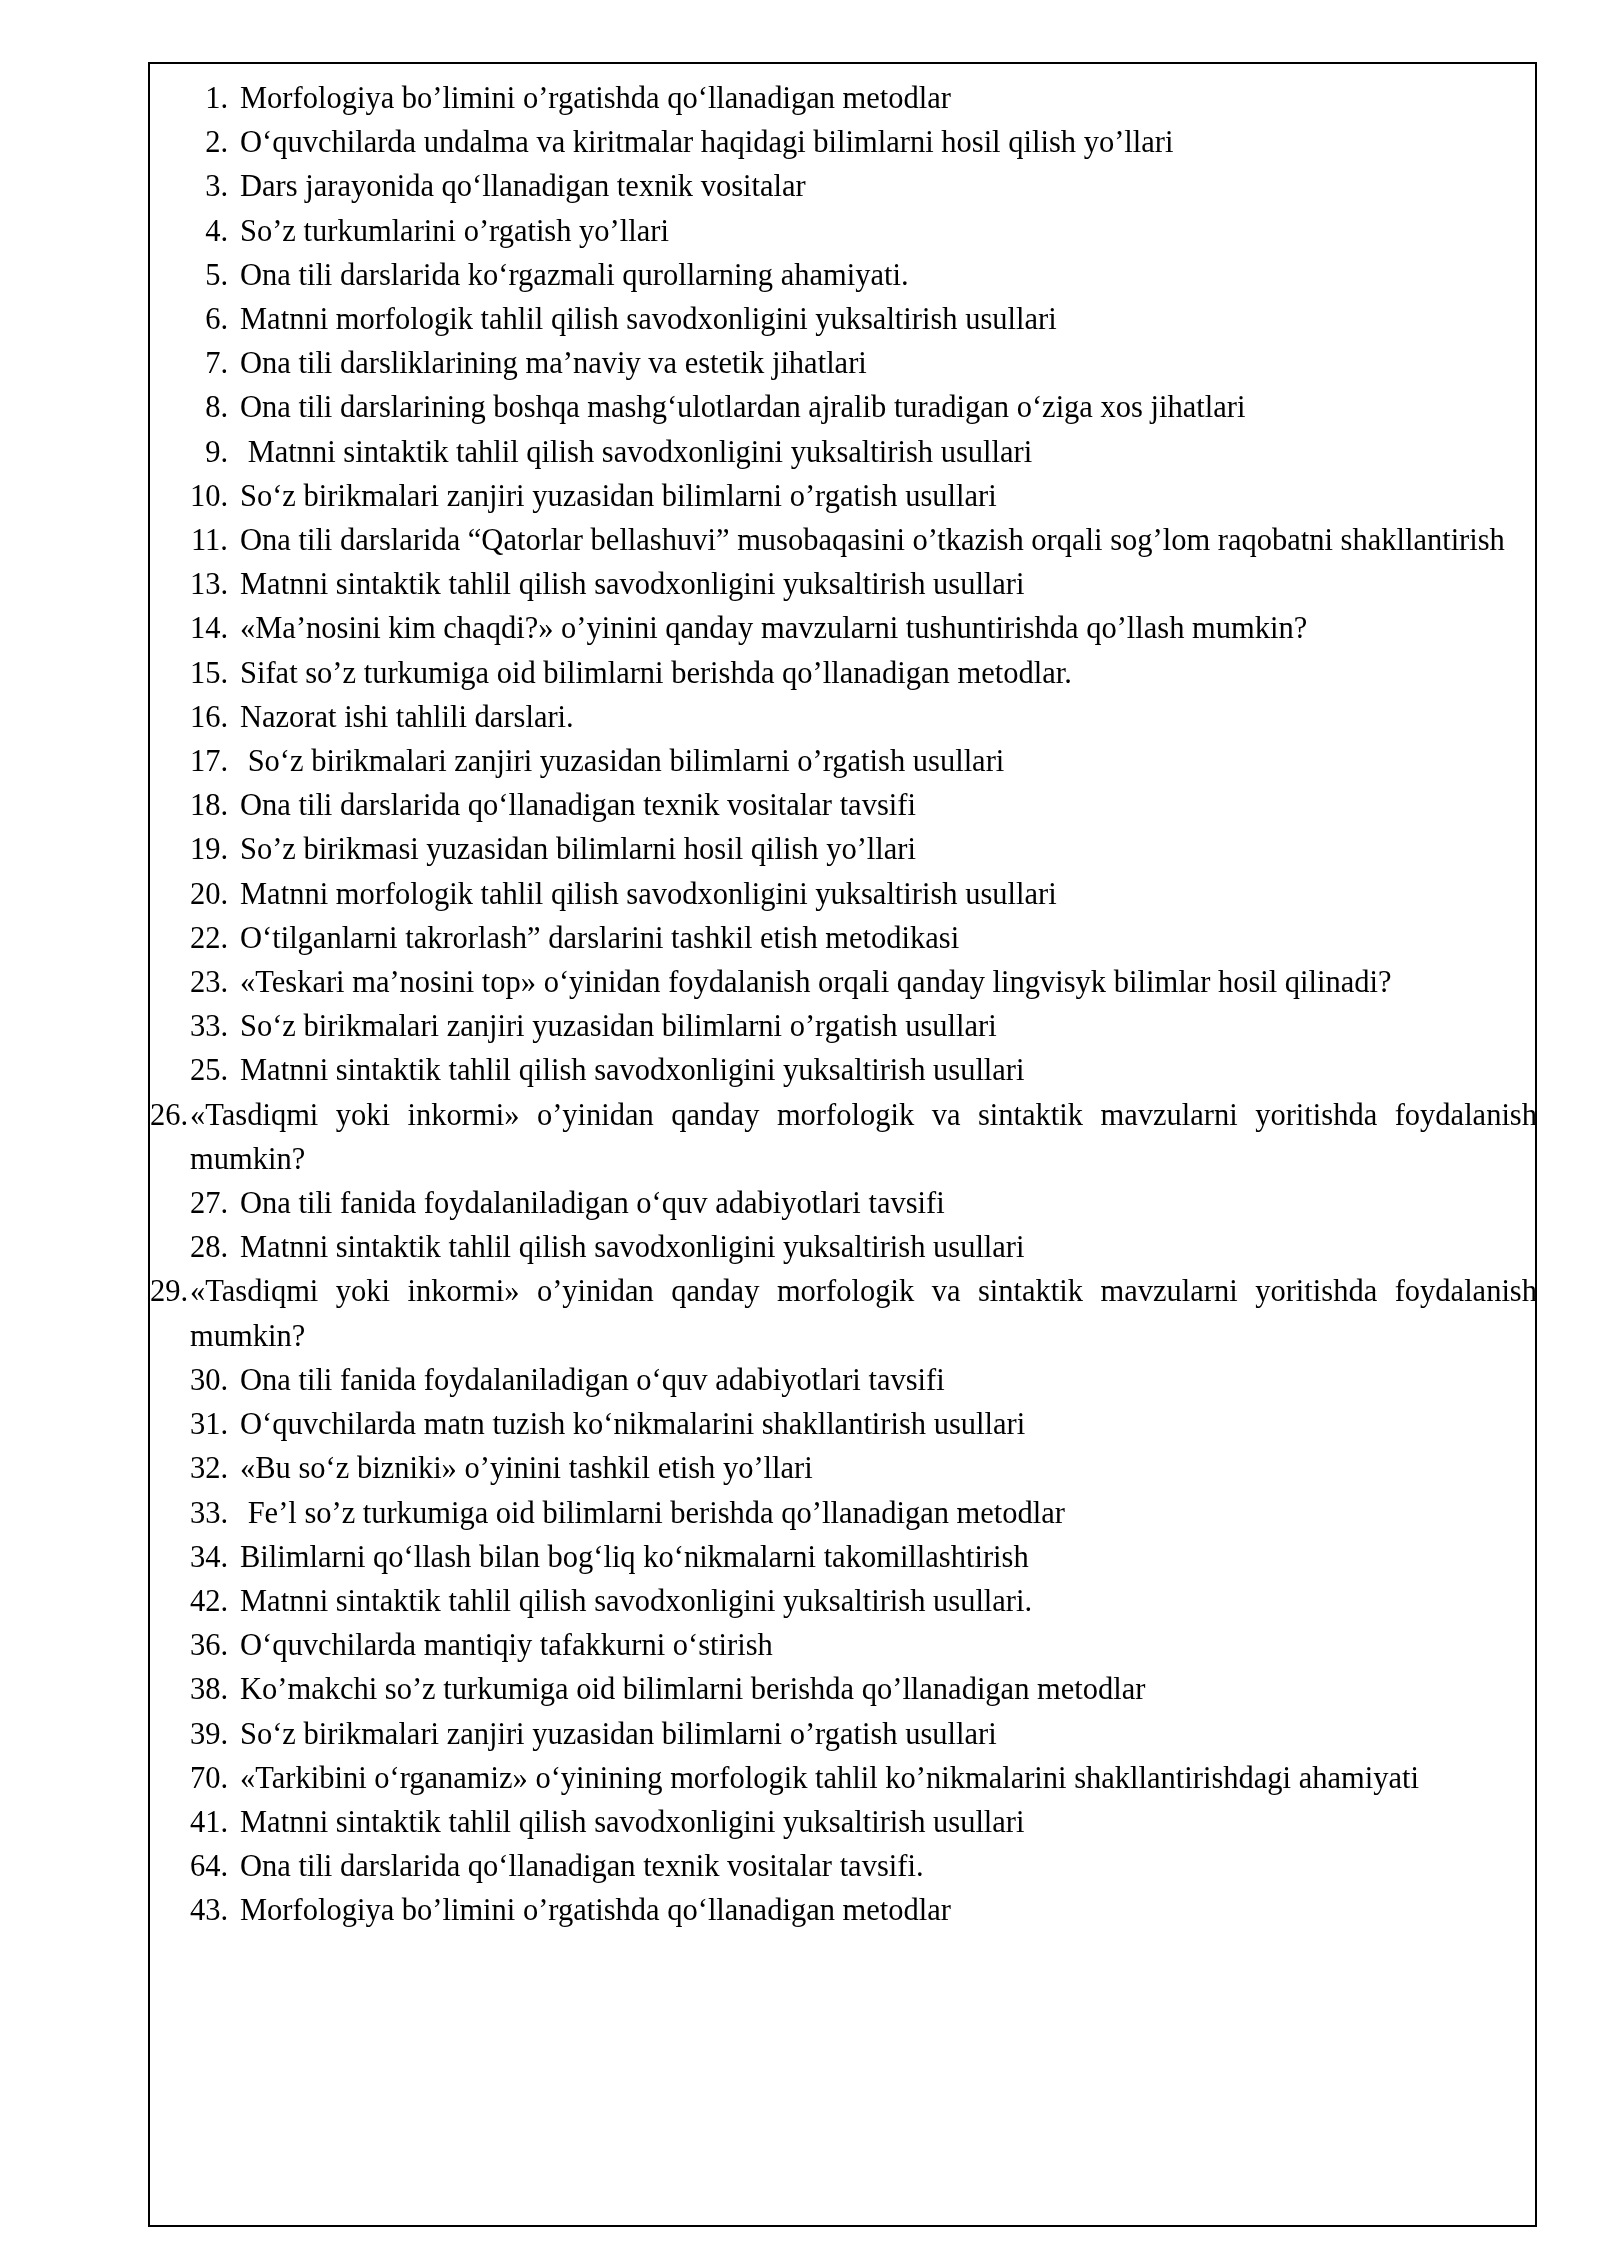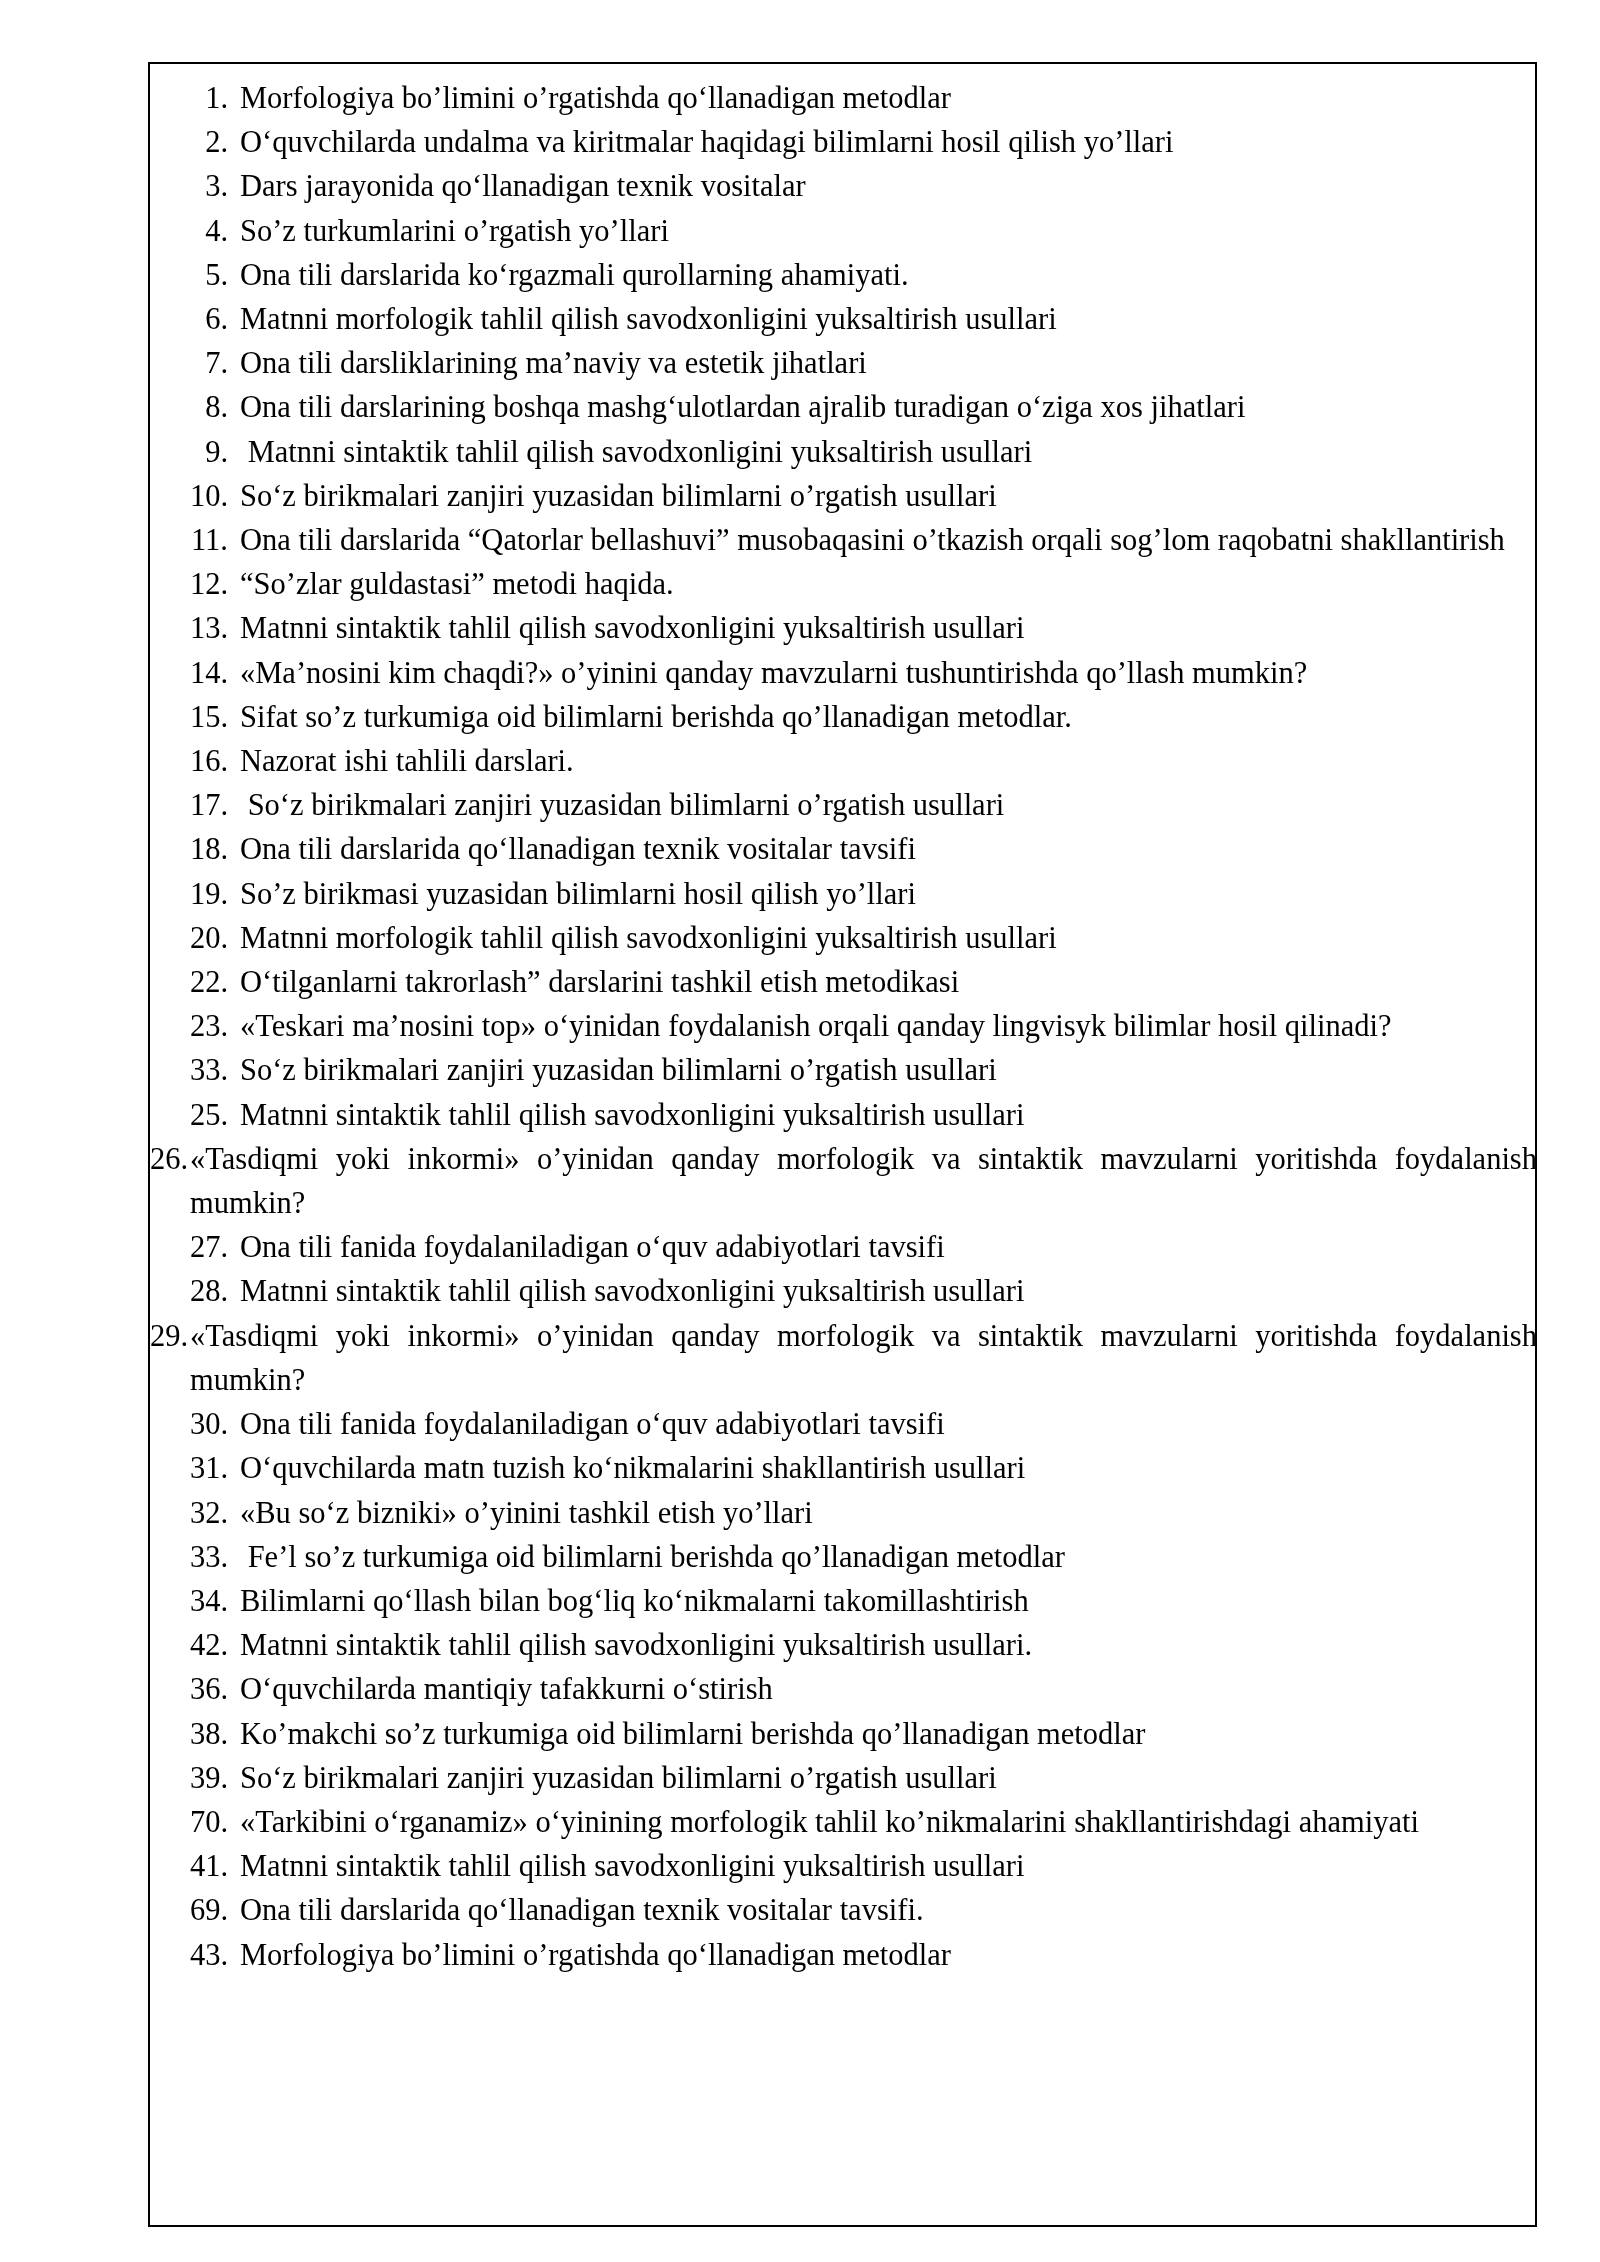--- a/index.html
+++ b/index.html
@@ -119,24 +119,20 @@
           </li>
           <li class="qitem">
             <span class="marker">10.</span>
             <span class="qtext">So‘z birikmalari zanjiri yuzasidan bilimlarni o’rgatish usullari</span>
           </li>
           <li class="qitem">
             <span class="marker">11.</span>
             <span class="qtext">Ona tili darslarida “Qatorlar bellashuvi” musobaqasini o’tkazish orqali sog’lom raqobatni shakllantirish</span>
           </li>
           <li class="qitem">
-            <span class="marker">12.</span>
-            <span class="qtext">“So’zlar guldastasi” metodi haqida.</span>
-          </li>
-          <li class="qitem">
             <span class="marker">13.</span>
             <span class="qtext">Matnni sintaktik tahlil qilish savodxonligini yuksaltirish usullari</span>
           </li>
           <li class="qitem">
             <span class="marker">14.</span>
             <span class="qtext">«Ma’nosini kim chaqdi?» o’yinini qanday mavzularni tushuntirishda qo’llash mumkin?</span>
           </li>
           <li class="qitem">
             <span class="marker">15.</span>
             <span class="qtext">Sifat so’z turkumiga oid bilimlarni berishda qo’llanadigan metodlar.</span>
@@ -231,21 +227,21 @@
           </li>
           <li class="qitem">
             <span class="marker">70.</span>
             <span class="qtext">«Tarkibini o‘rganamiz» o‘yinining morfologik tahlil ko’nikmalarini shakllantirishdagi ahamiyati</span>
           </li>
           <li class="qitem">
             <span class="marker">41.</span>
             <span class="qtext">Matnni sintaktik tahlil qilish savodxonligini yuksaltirish usullari</span>
           </li>
           <li class="qitem">
-            <span class="marker">69.</span>
+            <span class="marker">64.</span>
             <span class="qtext">Ona tili darslarida qo‘llanadigan texnik vositalar tavsifi.</span>
           </li>
           <li class="qitem">
             <span class="marker">43.</span>
             <span class="qtext">Morfologiya bo’limini o’rgatishda qo‘llanadigan metodlar</span>
           </li>
         </ol>
     </div>
   </div>
 </div>

